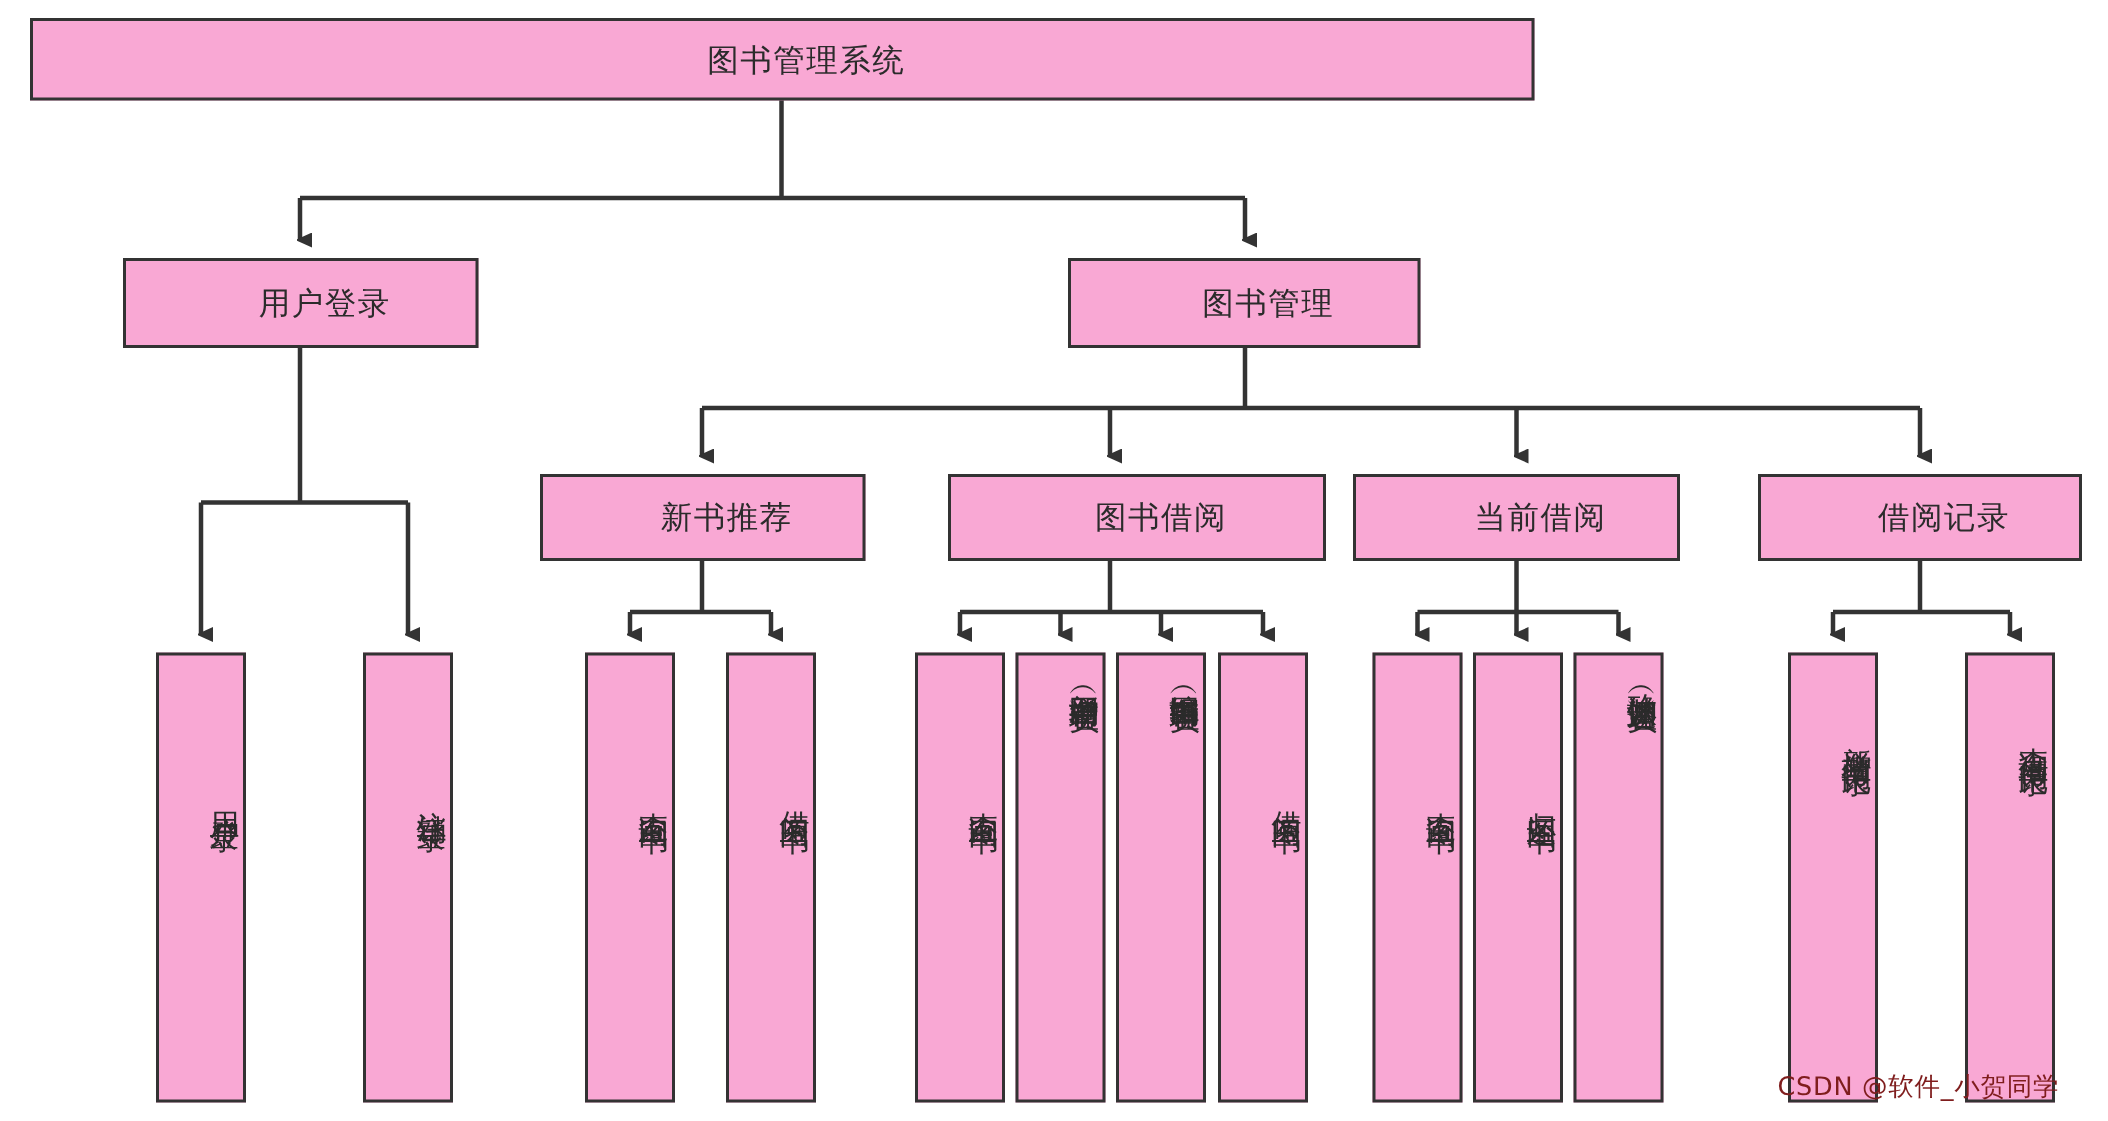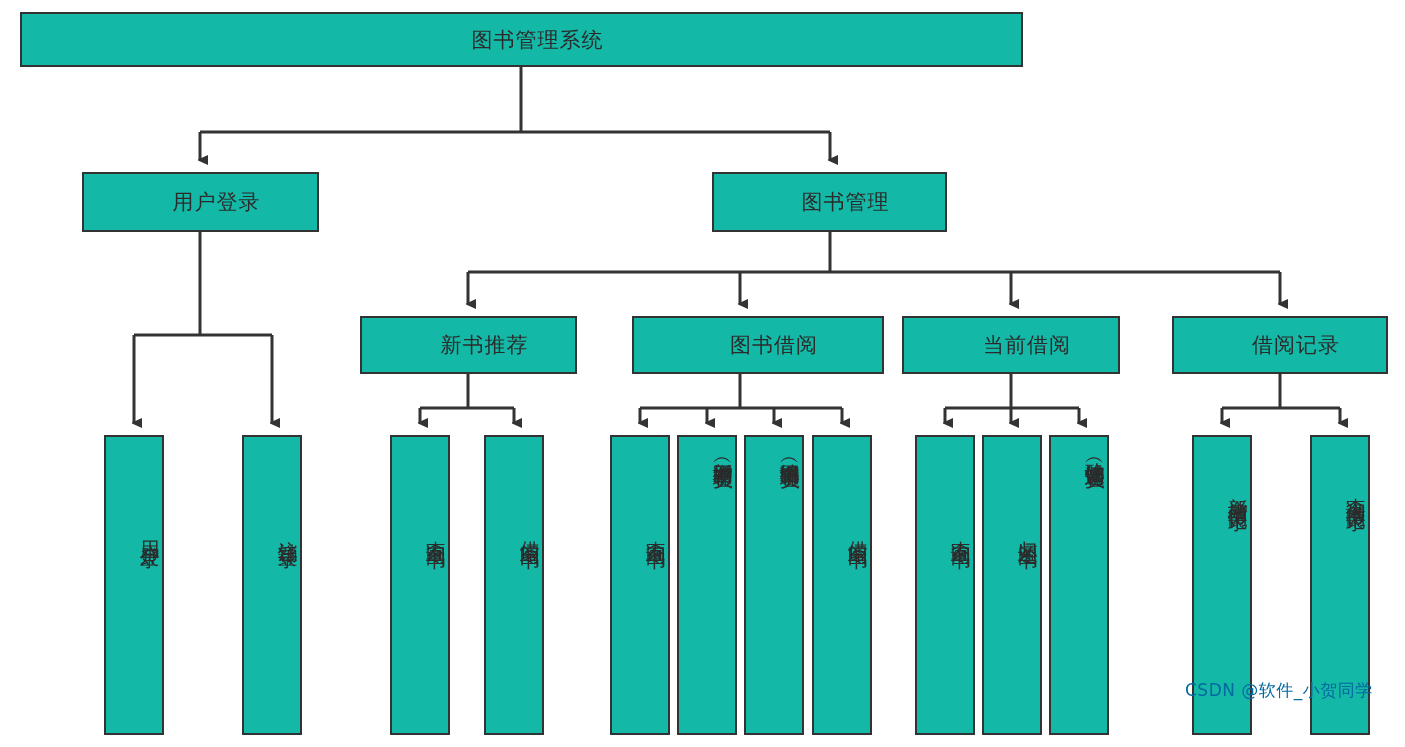--- a/index.html
+++ b/index.html
@@ -20,21 +20,21 @@
     left: 0;
     top: 0;
     width: 1405px;
     height: 747px;
     pointer-events: none;
   }
   .node {
     position: absolute;
     box-sizing: border-box;
     border: 2.5px solid #333333;
-    background: #14b8a6;
+    background: #f9a8d4;
     color: #2b2b2b;
     display: flex;
     align-items: center;
     justify-content: center;
     text-align: center;
     padding-left: 32px;
   }
   .node.h {
     font-size: 21px;
     letter-spacing: 1px;
@@ -59,23 +59,23 @@
   }
   .vtext.tall {
     letter-spacing: 1px;
   }
   .node.v.mid .vtext {
     margin-top: 78px;
   }
   .watermark {
     position: absolute;
     left: 1185px;
-    top: 679px;
+    top: 713px;
     font-size: 17px;
-    color: #0369a1;
+    color: #7f1d1d;
     white-space: nowrap;
     letter-spacing: 0.5px;
   }
 </style>
 </head>
 <body>
 
 <div id="stage">
 
   <svg id="connectors" viewBox="0 0 1405 747" xmlns="http://www.w3.org/2000/svg">

